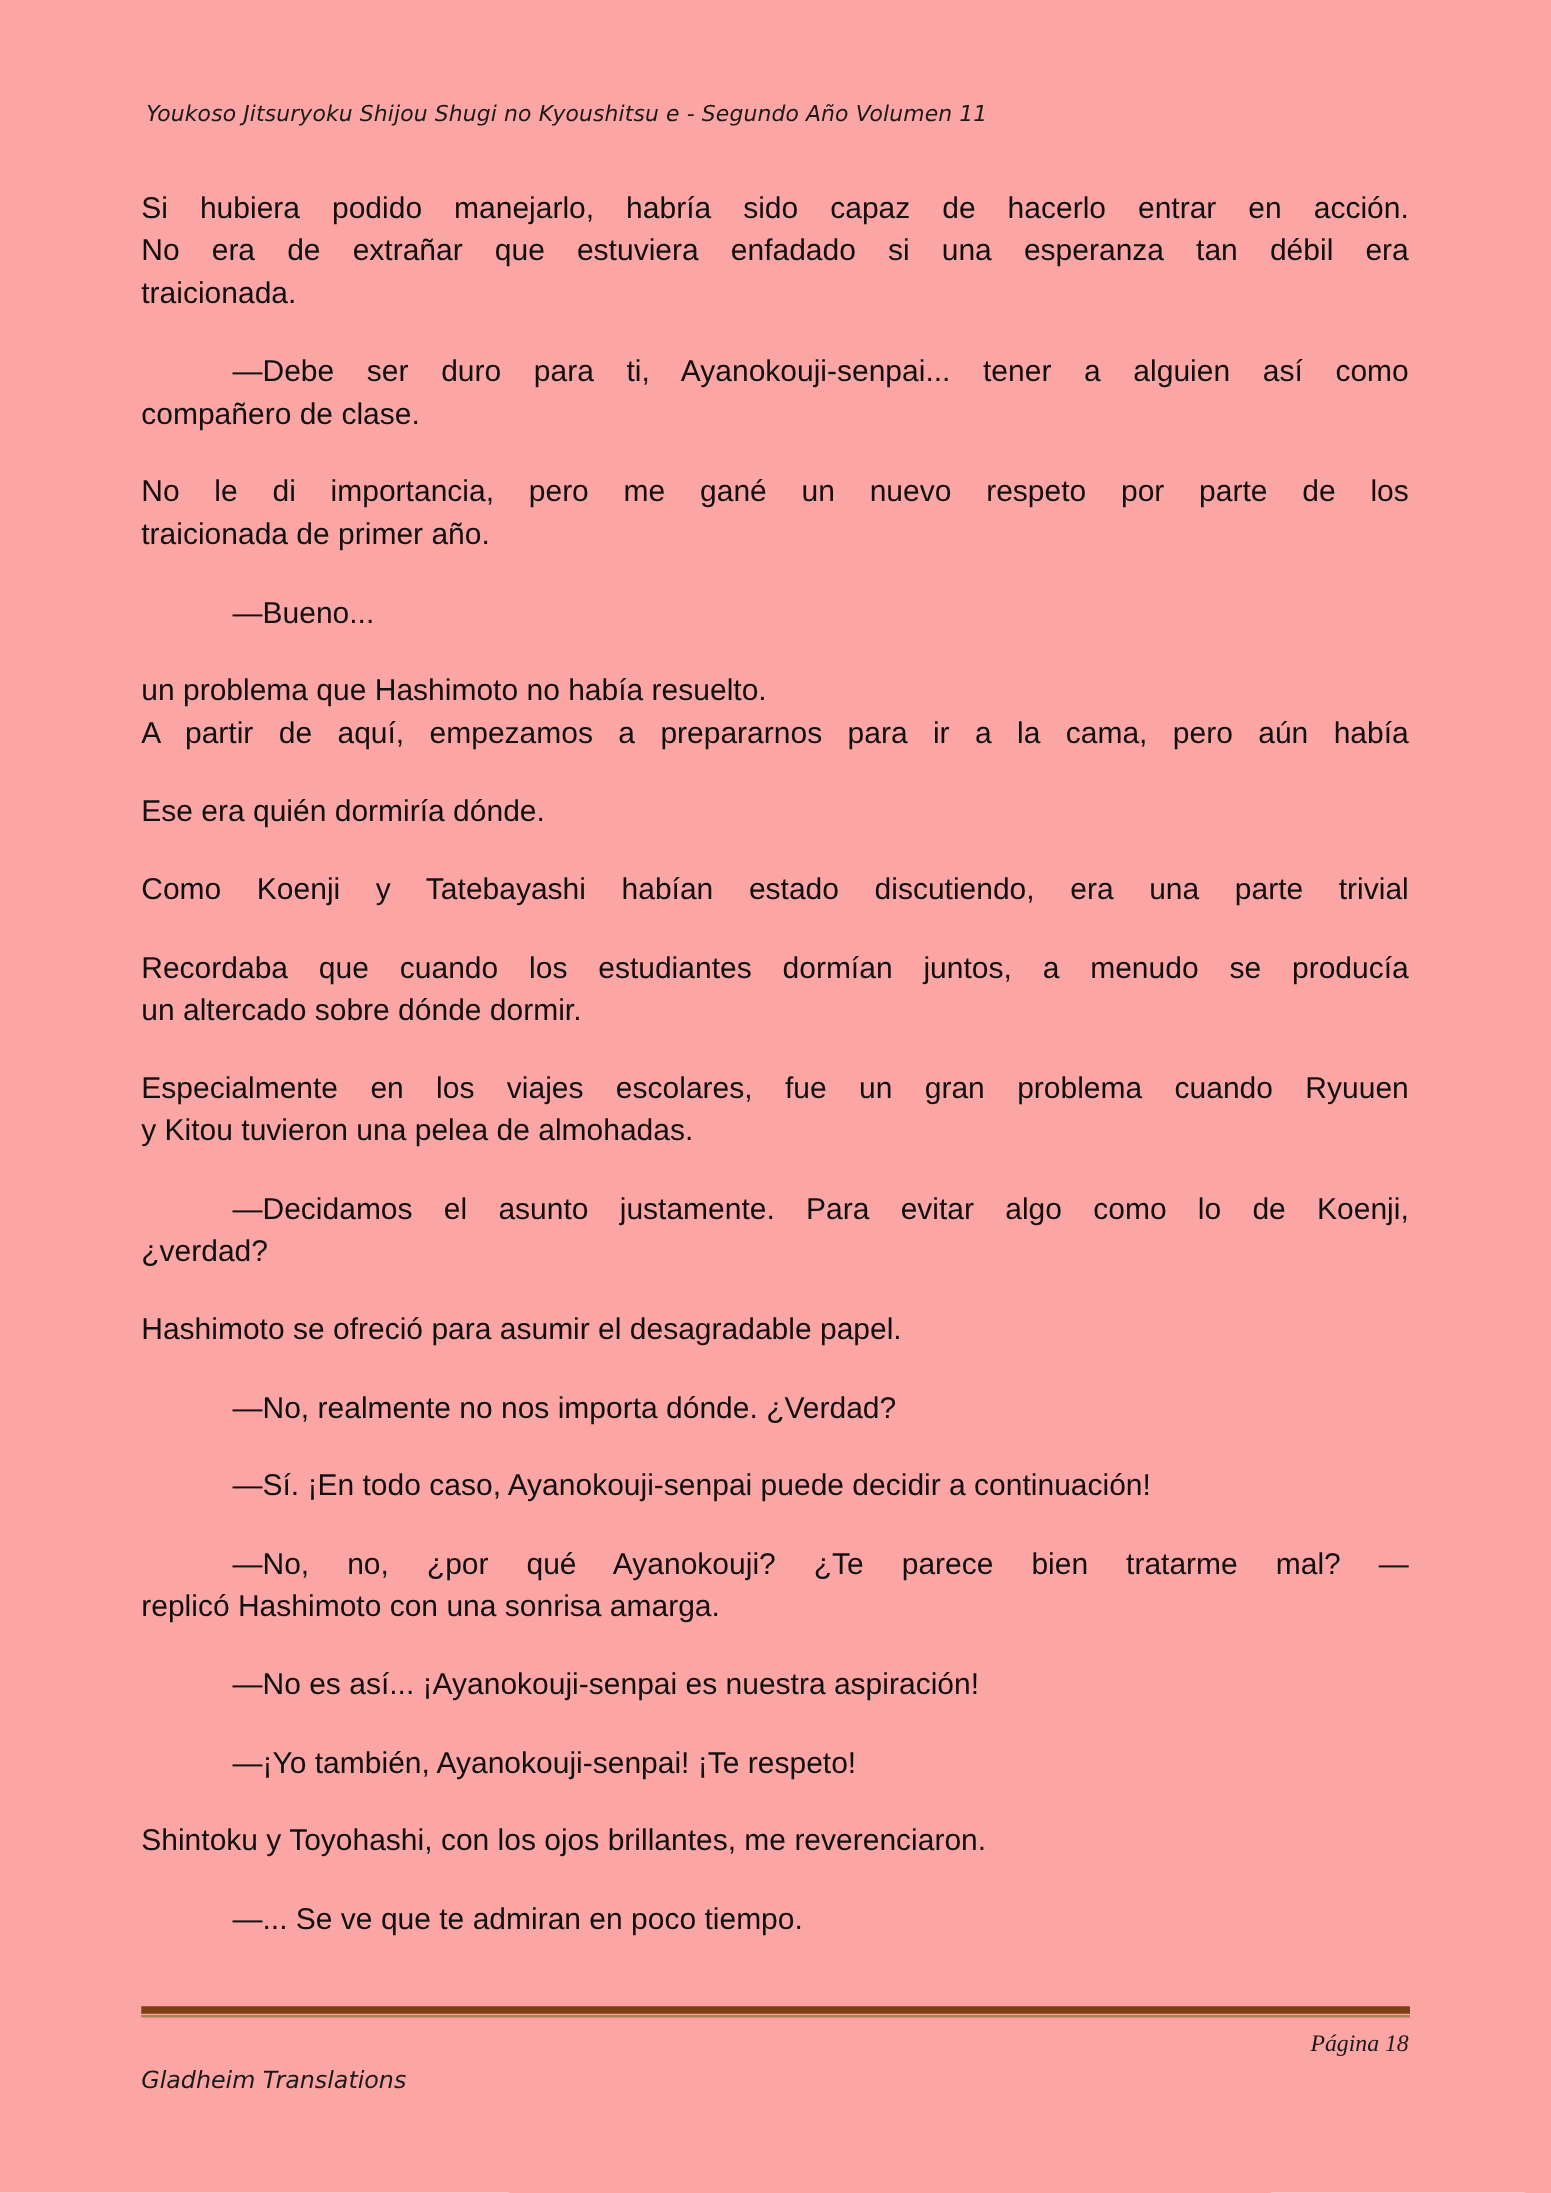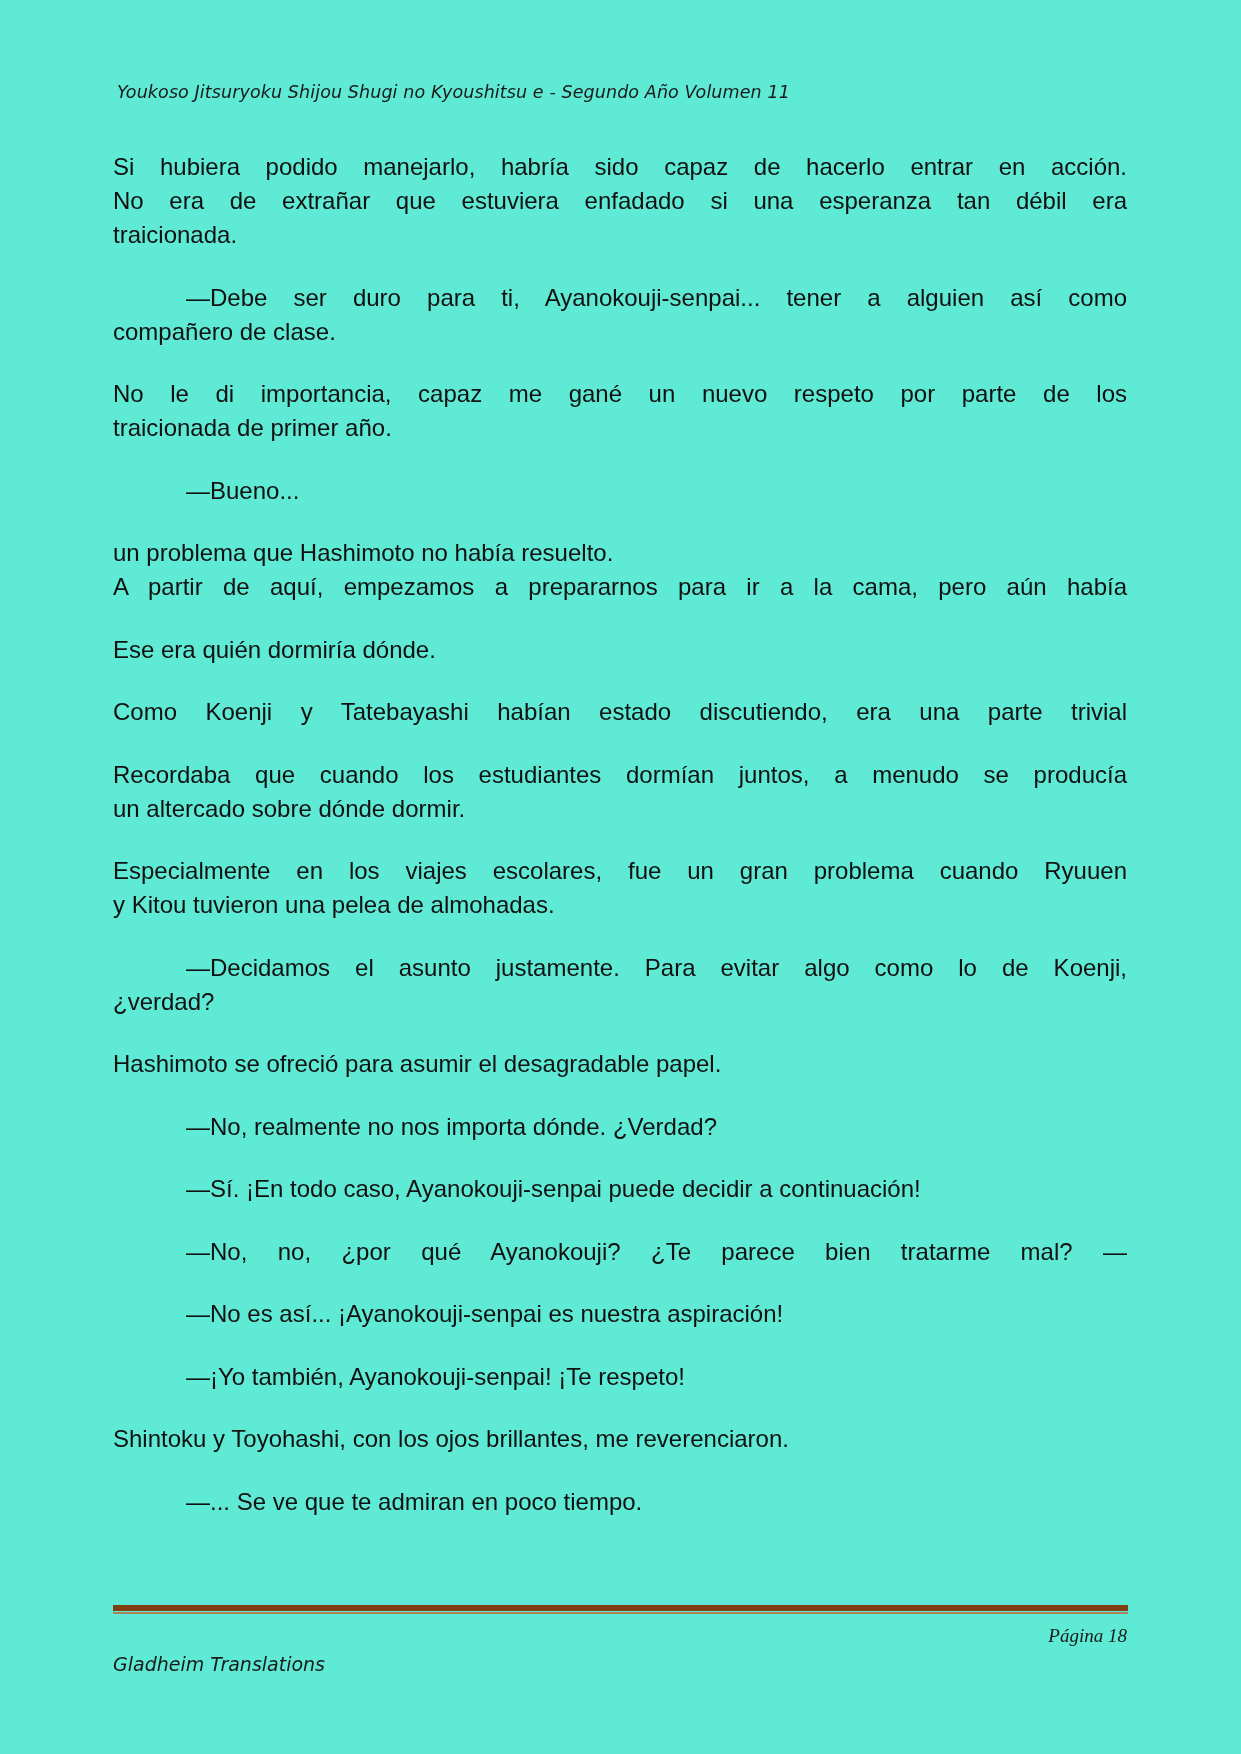--- a/index.html
+++ b/index.html
@@ -1,17 +1,17 @@
 <!DOCTYPE html>
 <html><head>
 <meta charset="utf-8">
 <style>
   html, body { margin: 0; padding: 0; background: #ffffff; }
   body { width: 1241px; height: 1754px; position: relative; overflow: hidden; }
-  .page { position: absolute; left: 0; top: 0; width: 1241px; height: 1754px; background: #5eead4; }
+  .page { position: absolute; left: 0; top: 0; width: 1241px; height: 1754px; background: #fca5a5; }
   .running-header {
     position: absolute; left: 117px; top: 80px; width: 900px;
     font-family: "DejaVu Sans", sans-serif; font-style: italic; font-size: 17.5px;
     color: #1a1a1a; letter-spacing: 0.1px; white-space: nowrap; line-height: 24px;
   }
   .body-text {
     position: absolute; left: 113px; top: 150px; width: 1014px;
     font-family: "Liberation Sans", sans-serif; font-size: 24px; line-height: 34px; color: #111111;
   }
   .para { margin: 0 0 28.5px 0; }
@@ -40,21 +40,21 @@
       <p class="para">
         <span class="line">Si hubiera podido manejarlo, habría sido capaz de hacerlo entrar en acción.</span>
         <span class="line">No era de extrañar que estuviera enfadado si una esperanza tan débil era</span>
         <span class="line last">traicionada.</span>
       </p>
       <p class="para">
         <span class="line indent">—Debe ser duro para ti, Ayanokouji-senpai... tener a alguien así como</span>
         <span class="line last">compañero de clase.</span>
       </p>
       <p class="para">
-        <span class="line">No le di importancia, capaz me gané un nuevo respeto por parte de los</span>
+        <span class="line">No le di importancia, pero me gané un nuevo respeto por parte de los</span>
         <span class="line last">traicionada de primer año.</span>
       </p>
       <p class="para">
         <span class="line last indent">—Bueno...</span>
       </p>
       <p class="para">
         <span class="line last">un problema que Hashimoto no había resuelto.</span>
         <span class="line">A partir de aquí, empezamos a prepararnos para ir a la cama, pero aún había</span>
       </p>
       <p class="para">
@@ -79,20 +79,21 @@
         <span class="line last">Hashimoto se ofreció para asumir el desagradable papel.</span>
       </p>
       <p class="para">
         <span class="line last indent">—No, realmente no nos importa dónde. ¿Verdad?</span>
       </p>
       <p class="para">
         <span class="line last indent">—Sí. ¡En todo caso, Ayanokouji-senpai puede decidir a continuación!</span>
       </p>
       <p class="para">
         <span class="line indent">—No, no, ¿por qué Ayanokouji? ¿Te parece bien tratarme mal? —</span>
+        <span class="line last">replicó Hashimoto con una sonrisa amarga.</span>
       </p>
       <p class="para">
         <span class="line last indent">—No es así... ¡Ayanokouji-senpai es nuestra aspiración!</span>
       </p>
       <p class="para">
         <span class="line last indent">—¡Yo también, Ayanokouji-senpai! ¡Te respeto!</span>
       </p>
       <p class="para">
         <span class="line last">Shintoku y Toyohashi, con los ojos brillantes, me reverenciaron.</span>
       </p>

